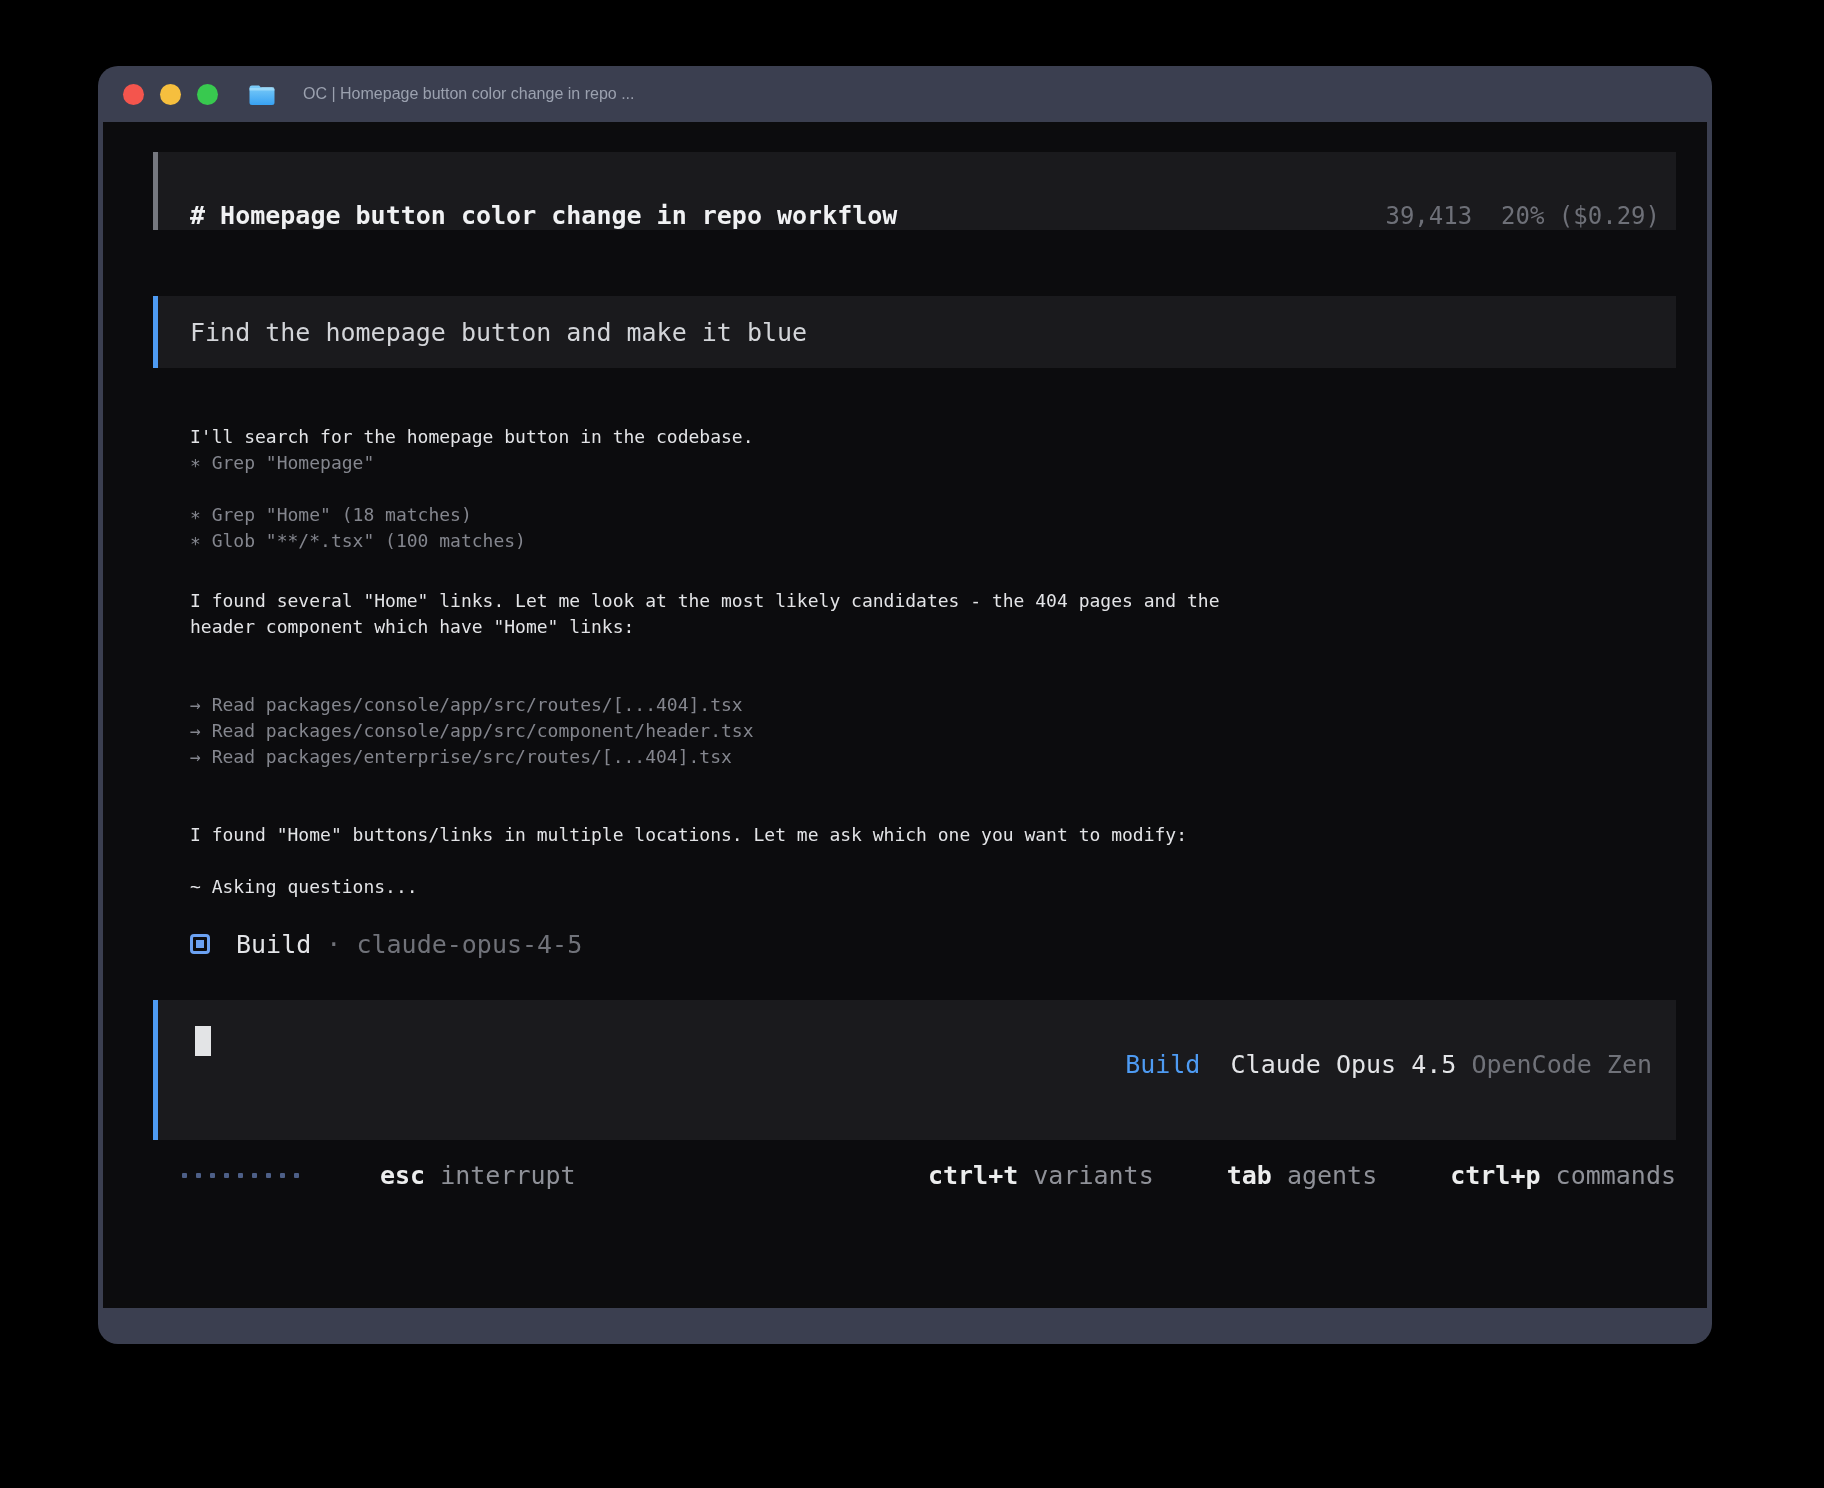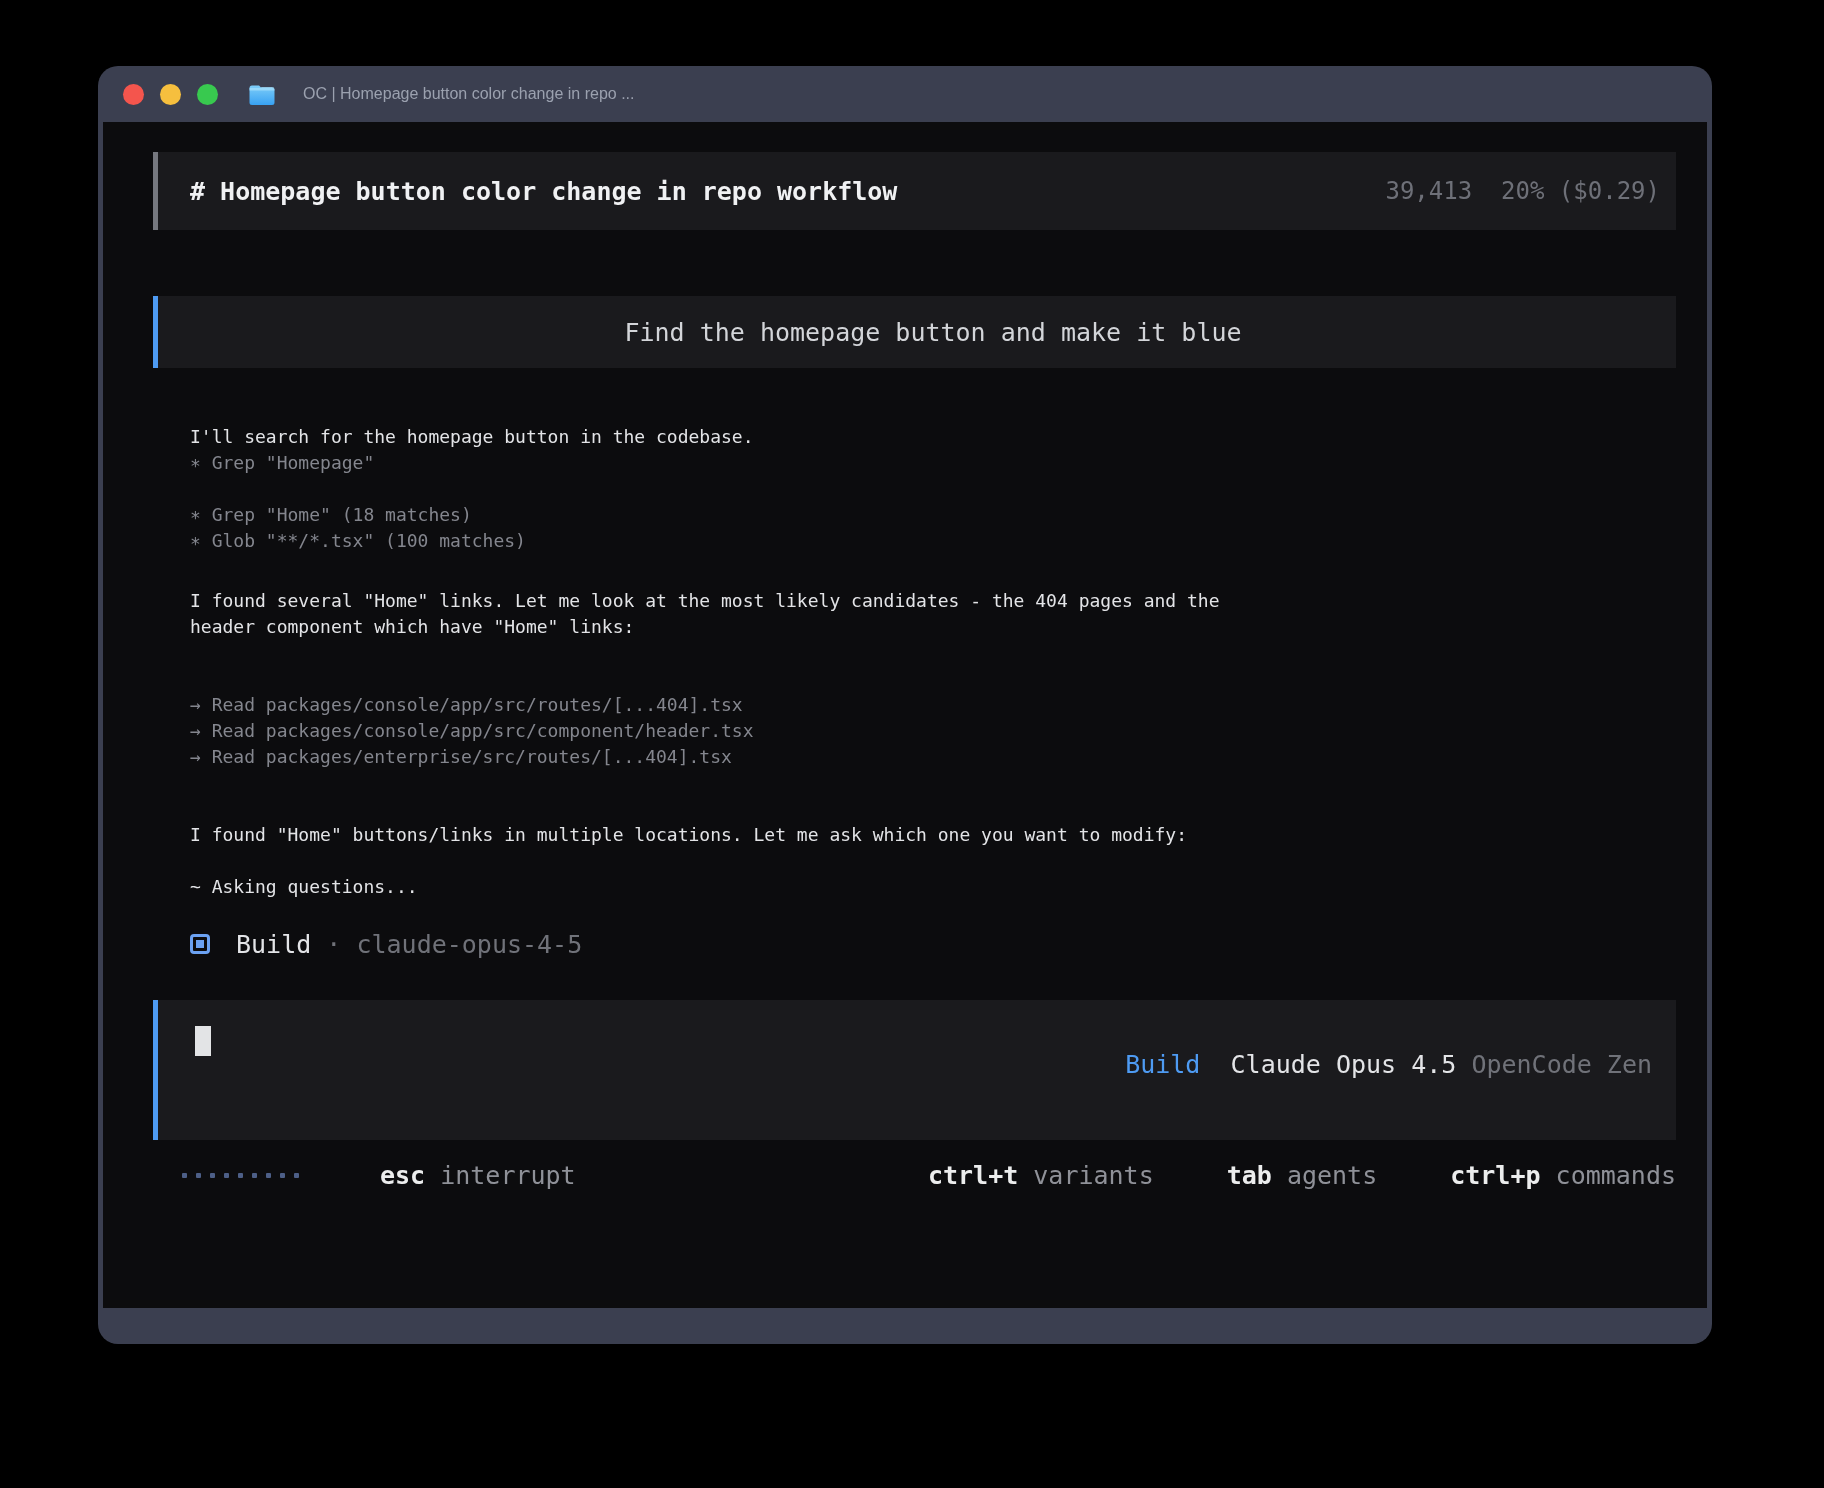--- a/index.html
+++ b/index.html
@@ -44,21 +44,21 @@
   }
   .block {
     background: #1a1a1d;
     border-left: 5px solid #4e9bf3;
   }
   .hdr-block {
     margin-top: 30px;
     height: 78px;
     border-left-color: #76787f;
     display: flex;
-    align-items: center;
+    align-items: flex-end;
     justify-content: space-between;
     padding: 0 16px 0 32px;
   }
   .hdr-title {
     font-size: 25px;
     font-weight: bold;
     color: #f0f1f3;
     white-space: pre;
   }
   .hdr-counter {
@@ -68,21 +68,20 @@
   }
   .user-block {
     margin-top: 66px;
     height: 72px;
     display: flex;
     align-items: center;
     padding-left: 32px;
     font-size: 25px;
     color: #d3d5d9;
     white-space: pre;
-    justify-content: center;
   }
   .row {
     margin-left: 37px;
     height: 26px;
     line-height: 26px;
     font-size: 18px;
     white-space: pre;
   }
   .c-white { color: #e3e4e7; }
   .c-gray  { color: #84868e; }

